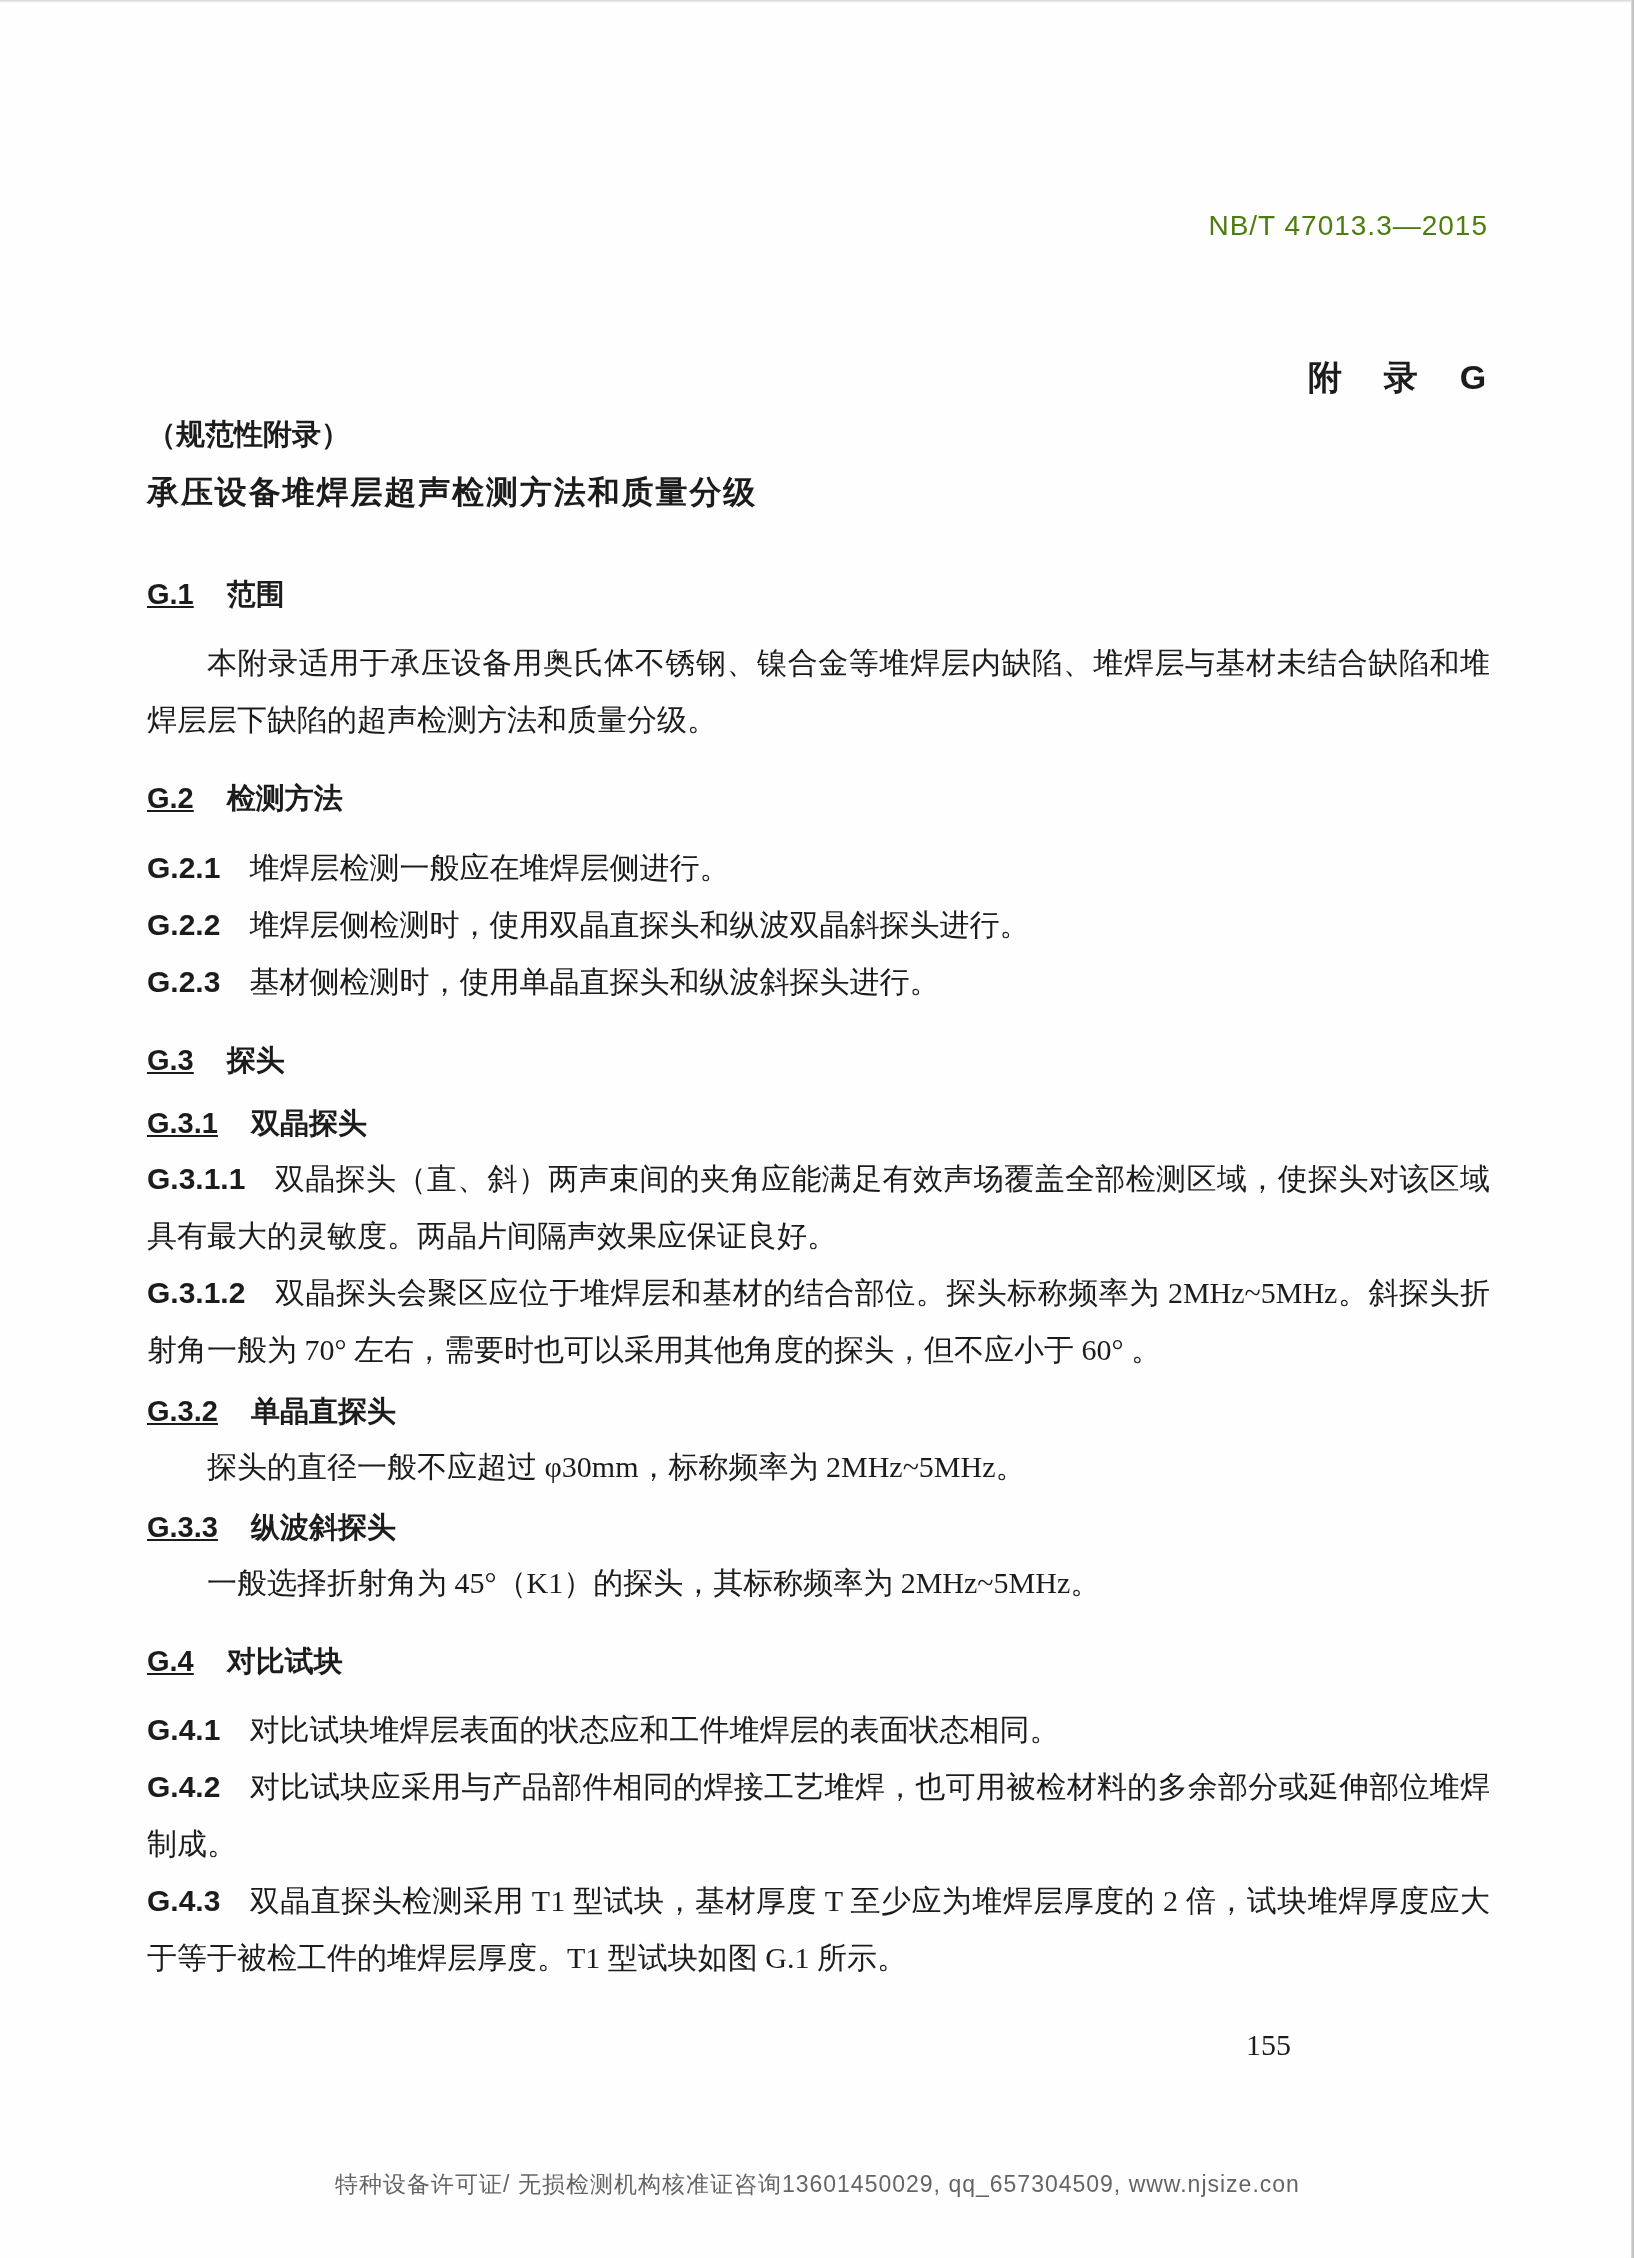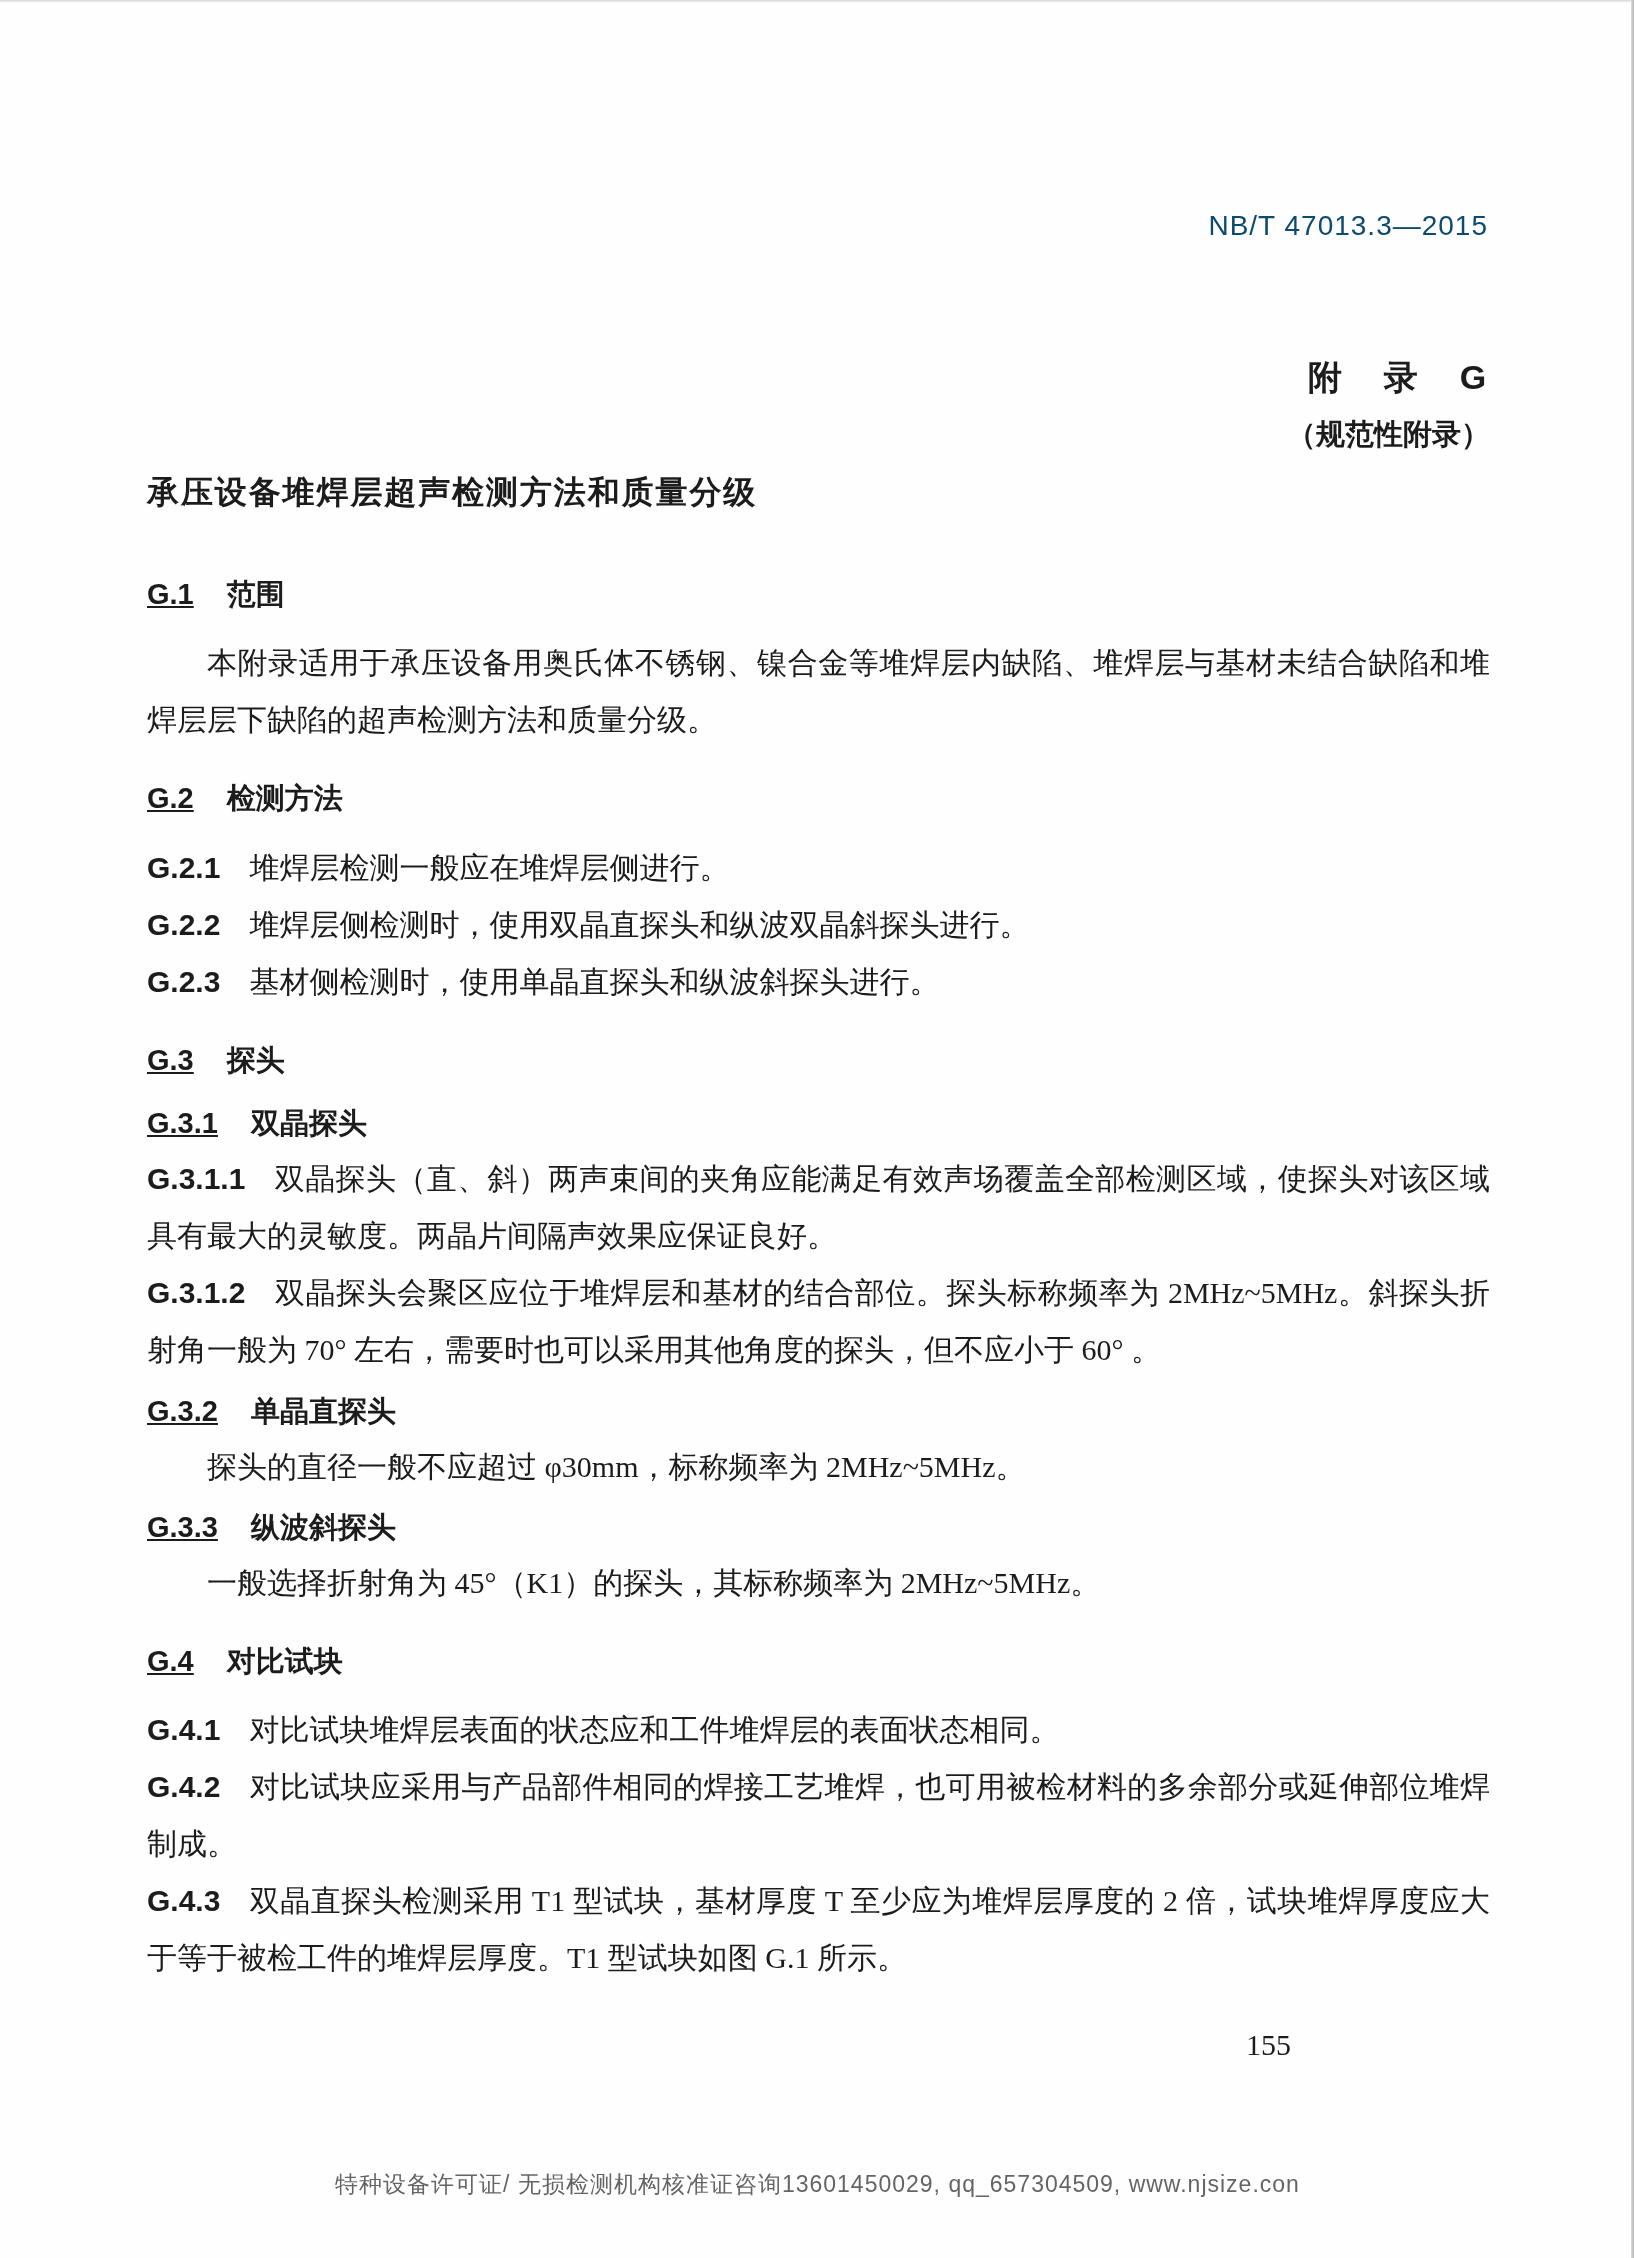--- a/index.html
+++ b/index.html
@@ -15,31 +15,31 @@
     position:absolute; top:0; right:0; width:3.9px; height:100%;
     background:linear-gradient(to left, #a8a8a8, #dedede);
   }
   .scan-top {
     position:absolute; top:0; left:0; width:100%; height:2.9px;
     background:linear-gradient(to bottom, #d6d6d6, #fefefe);
   }
   .header {
     position:absolute; top:210px; right:147px;
     font-family:"Liberation Sans", sans-serif;
-    font-size:28px; letter-spacing:1px; color:#0c4a6e;
+    font-size:28px; letter-spacing:1px; color:#4d7c0f;
   }
   .content {
     position:absolute; top:355px; left:147px; right:145px;
   }
   .title-l1 {
     text-align:right; font-family:"Liberation Sans", sans-serif;
     font-weight:bold; font-size:34px; letter-spacing:3.9px; line-height:1.3;
   }
   .title-l2 {
-    text-align:right; font-family:"Liberation Sans", sans-serif;
+    text-align:left; font-family:"Liberation Sans", sans-serif;
     font-weight:bold; font-size:29px; margin-top:16.4px; line-height:1.3;
   }
   .title-l3 {
     text-align:left; font-family:"Liberation Sans", sans-serif;
     font-weight:bold; font-size:32px; letter-spacing:1.9px; margin-top:18.3px; line-height:1.3;
   }
   .h1 {
     font-family:"Liberation Sans", sans-serif; font-weight:bold;
     font-size:29px; line-height:42px;
     margin:29px 0 19.3px 0;

